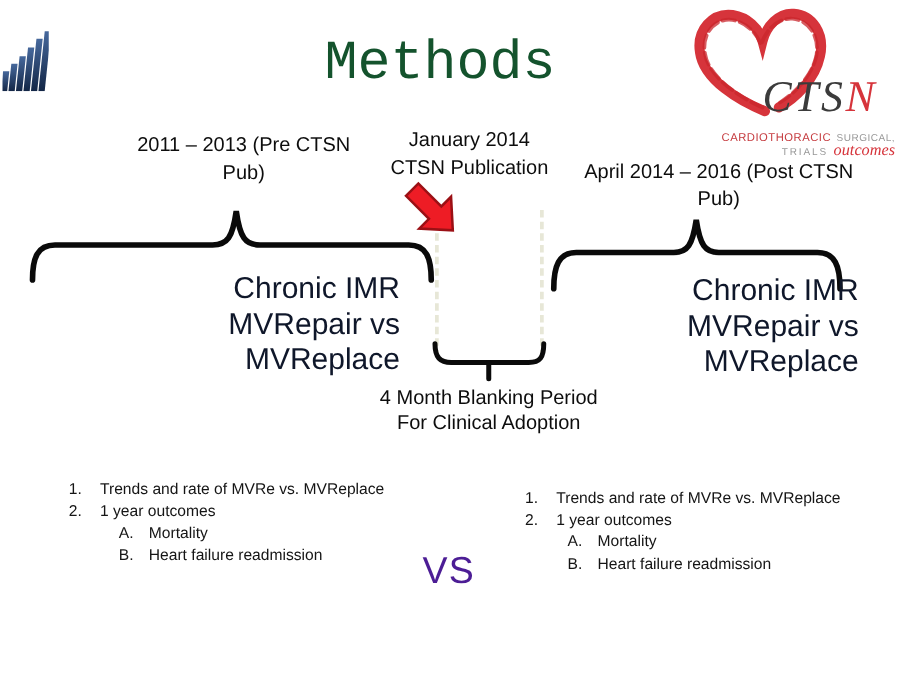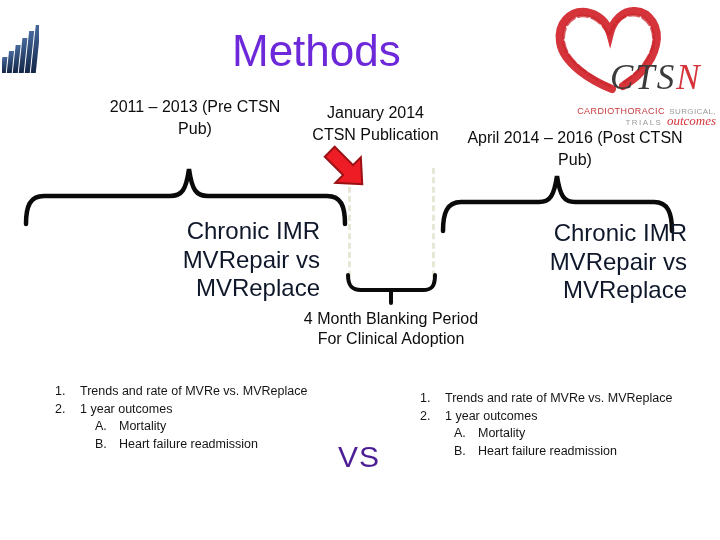--- a/index.html
+++ b/index.html
@@ -14,37 +14,37 @@
   .center{text-align:center;}
 
   
   .sts-logo{left:2px;top:23px;display:flex;align-items:flex-start;}
   .sts-text{margin-left:4px;line-height:1;}
   .sts-name{font-size:12px;font-weight:bold;letter-spacing:.5px;}
   .sts-line2{font-size:12.5px;font-weight:bold;margin-top:2px;white-space:nowrap;}
   .sts-tagline{font-size:6.5px;font-style:italic;color:#8690ad;margin-top:3px;filter:blur(.4px);white-space:nowrap;}
 
   
-  .slide-title{left:232px;top:28px;width:240px;font-size:44px;color:#6d28d9;text-align:left;line-height:1.05;}
+  .slide-title{left:232px;top:28px;width:240px;font-size:44px;color:#14532d;text-align:center;line-height:1.05;font-family:Liberation Mono, monospace;}
 
   
   .ctsn-logo{left:552px;top:2px;width:168px;height:134px;}
   .ctsn-acronym{position:absolute;left:58px;top:58px;font-family:"Liberation Serif", serif;font-style:italic;font-size:35px;letter-spacing:2px;line-height:1;}
   .ctsn-dark{color:#3b3b3b;}
   .ctsn-red{color:#d6343b;}
   .ctsn-line1{position:absolute;right:4px;top:99px;width:164px;text-align:right;white-space:nowrap;line-height:1;}
   .ctsn-line2{position:absolute;right:4px;top:110px;width:164px;text-align:right;white-space:nowrap;line-height:1;}
   .ctsn-cardio{font-size:9px;font-weight:normal;letter-spacing:.4px;color:#c53a3e;}
   .ctsn-surgical{font-size:8px;color:#989898;letter-spacing:.4px;}
   .ctsn-trials{font-size:8px;color:#989898;letter-spacing:1.5px;}
   .ctsn-network{font-size:13px;color:#d6343b;font-family:"Liberation Serif", serif;font-style:italic;}
 
   
   .tl-label{font-size:16px;line-height:22px;color:#0d0d0d;}
-  .pre-label{left:75px;top:96px;width:240px;}
+  .pre-label{left:75px;top:106px;width:240px;}
   .jan-label{left:288px;top:102px;width:175px;}
   .post-label{left:440px;top:127px;width:270px;}
 
   
   .dash-line{width:0;border-left:3px dashed #e7e7d7;}
   .dash-left{left:348px;top:168px;height:118px;}
   .dash-right{left:432px;top:168px;height:118px;}
 
   
   .cohort{font-size:24px;line-height:28.5px;color:#0f172a;text-align:right;}

